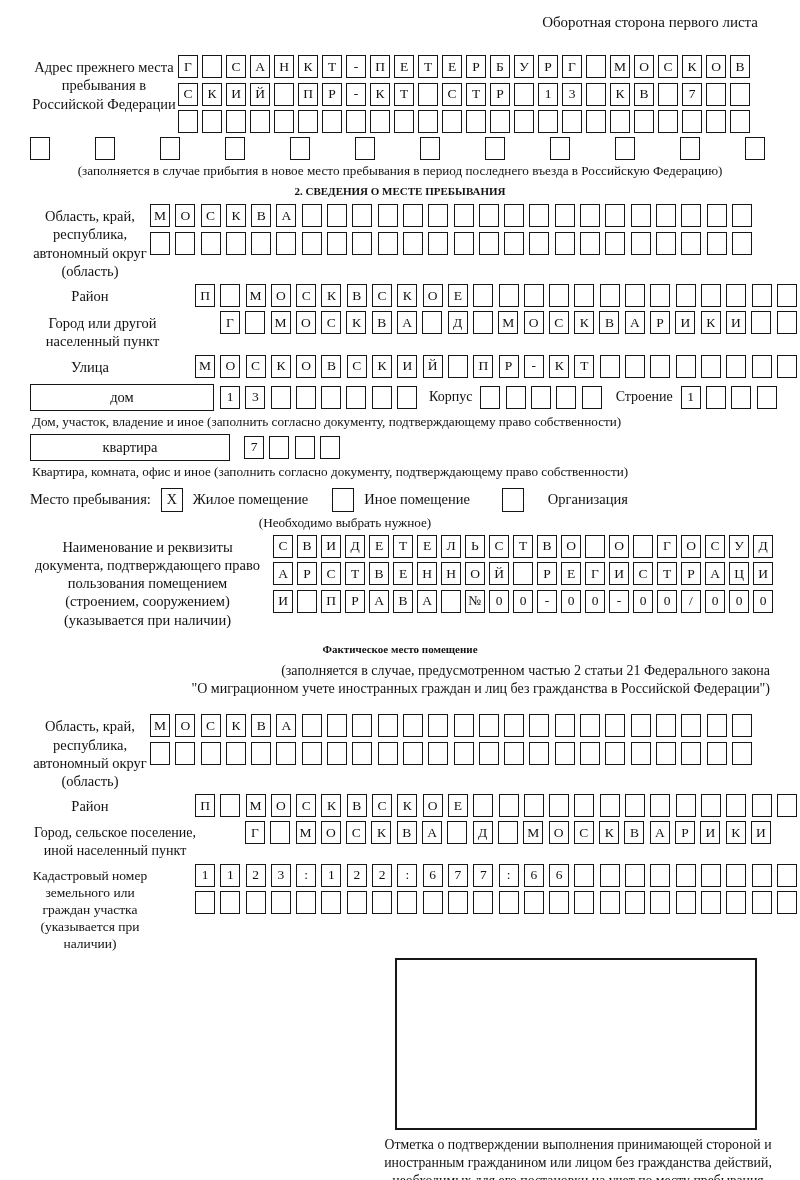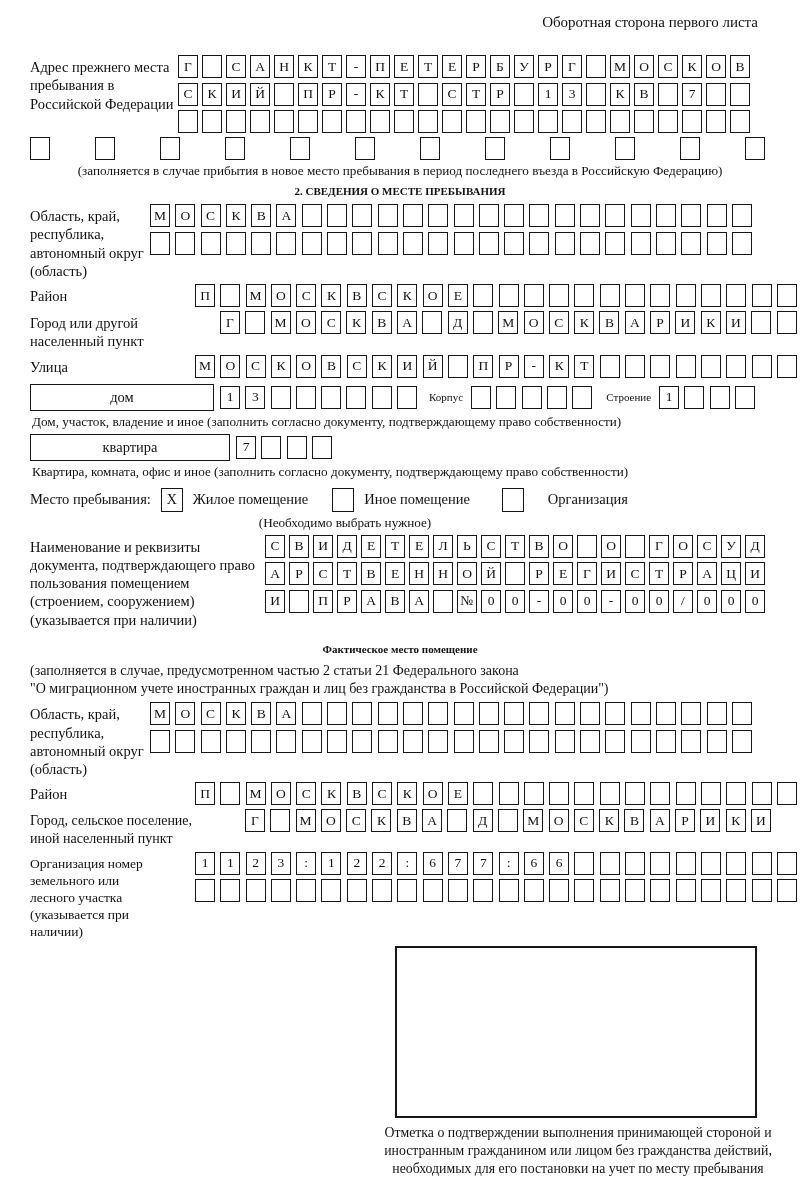--- a/index.html
+++ b/index.html
@@ -5,55 +5,55 @@
   * { margin:0; padding:0; box-sizing:border-box; }
   html,body { background:#ffffff; }
   .page {
     position:relative; width:800px; height:1180px; overflow:hidden;
     background:#fff; color:#111;
     font-family:"Liberation Serif","DejaVu Serif",serif;
     padding:14px 30px 0 30px;
   }
   .back-note { text-align:right; font-size:15px; padding-right:12px; margin-bottom:24px; }
 
-  .field { display:flex; align-items:flex-start; }
+  .field { display:flex; align-items:flex-start;text-align:center; }
   .flabel { flex:0 0 auto; font-size:14.5px; line-height:1.26; padding-top:3px; }
   .w148 { width:148px; } .w120 { width:120px; } .w145 { width:145px; }
   .w170 { width:170px; font-size:14px; } .w235 { width:235px; }
   .w120s { width:120px; font-size:13.5px; }
 
   .rows { display:flex; flex-direction:column; gap:4.5px; }
   .cellrow { display:flex; gap:5.3px; }
   .cellrow.tight { gap:4px; }
   .cell {
     flex:0 0 auto; width:20px; height:23px;
     border:1.6px solid #161616;
     display:flex; align-items:center; justify-content:center;
     font-size:13.5px; line-height:1;
   }
   .caption { font-size:13.2px; text-align:center; margin:3px 0 4px 0; }
   .caption.left { text-align:left; margin-left:2px; }
   .sect-title { text-align:center; font-weight:bold; font-size:11px; margin:6px 0 7px 0; }
-  .sub-note { text-align:left; font-size:14px; line-height:1.3; margin-bottom:4px; }
+  .sub-note { text-align:right; font-size:14px; line-height:1.3; margin-bottom:16px; }
 
   .labelbox {
     border:1.6px solid #161616; height:27px; display:flex;
     align-items:center; justify-content:center; font-size:14.5px; flex:0 0 auto;
   }
   .inline-row { display:flex; align-items:center; margin-top:6px; }
-  .inline-label { font-size:11px; }
+  .inline-label { font-size:14px; }
 
   .checkbox {
     width:22px; height:24px; border:1.6px solid #161616; flex:0 0 auto;
     display:flex; align-items:center; justify-content:center; font-size:14px;
   }
   .stay-row { display:flex; align-items:center; gap:10px; font-size:14.5px; margin-top:8px; }
   .stamp-box { border:2px solid #161616; width:362px; height:172px; margin-left:365px; margin-top:6px; }
   .stamp-caption { width:420px; margin:6px 0 0 338px; text-align:center; font-size:13.8px; line-height:1.32; }
-  .mt2{margin-top:2px;} .mt4{margin-top:4px;gap:45px;}
+  .mt2{margin-top:2px;gap:8px;} .mt4{margin-top:4px;gap:45px;}
 </style>
 </head>
 <body>
 
 <div class="page">
 
   <div class="back-note">Оборотная сторона первого листа</div>
 
   <div class="field">
     <div class="flabel w148">Адрес прежнего места пребывания в Российской Федерации</div>
@@ -562,21 +562,21 @@
         <span class="cell">В</span>
         <span class="cell">А</span>
         <span class="cell">Р</span>
         <span class="cell">И</span>
         <span class="cell">К</span>
         <span class="cell">И</span>
       </div>
   </div>
 
   <div class="field mt4">
-    <div class="flabel w120s">Организация номер земельного или лесного участка (указывается при наличии)</div>
+    <div class="flabel w120s">Кадастровый номер земельного или граждан участка (указывается при наличии)</div>
     <div class="rows">
       <div class="cellrow">
           <span class="cell">1</span>
           <span class="cell">1</span>
           <span class="cell">2</span>
           <span class="cell">3</span>
           <span class="cell">:</span>
           <span class="cell">1</span>
           <span class="cell">2</span>
           <span class="cell">2</span>

